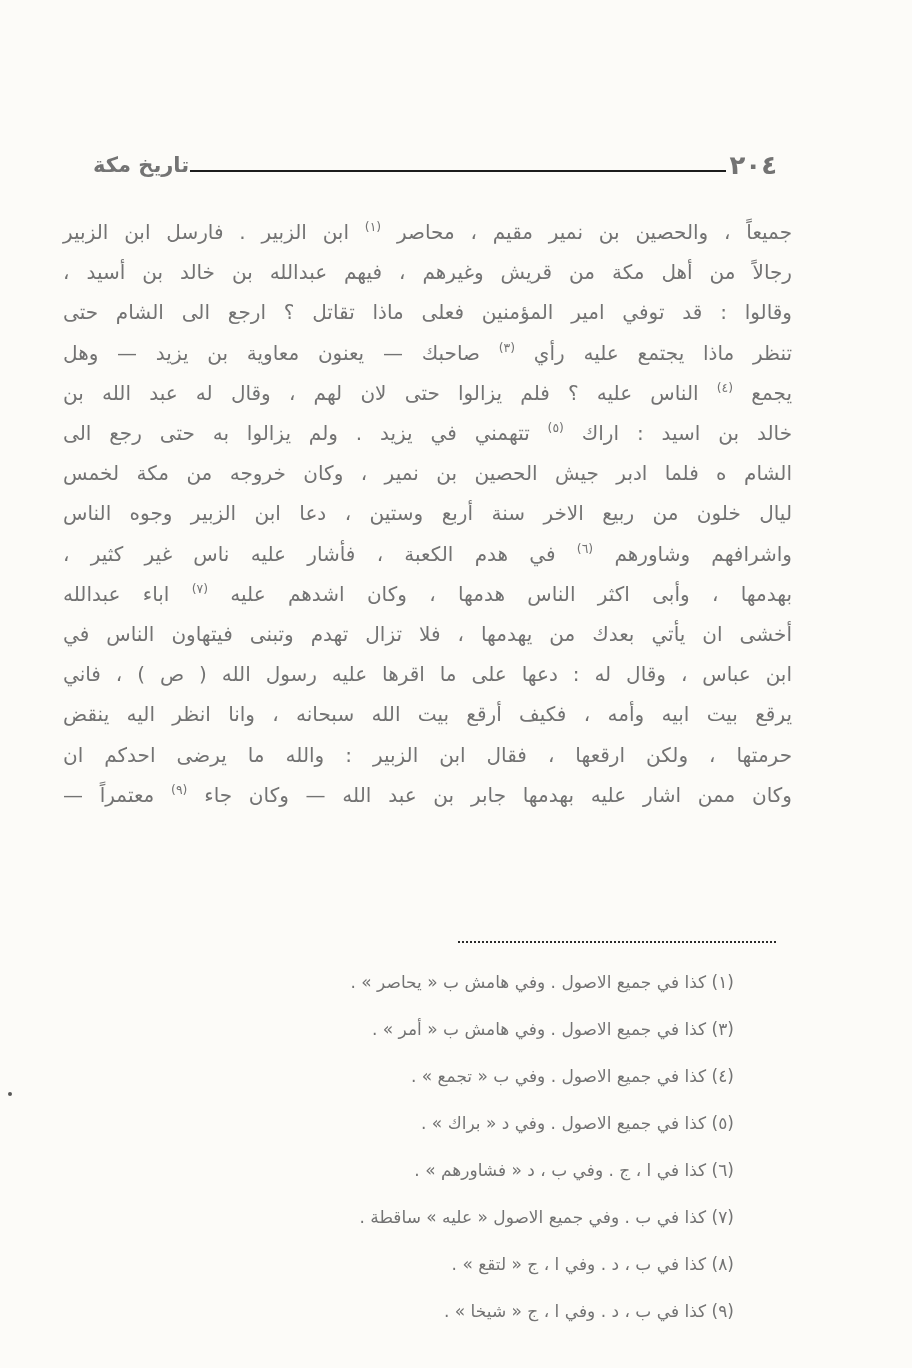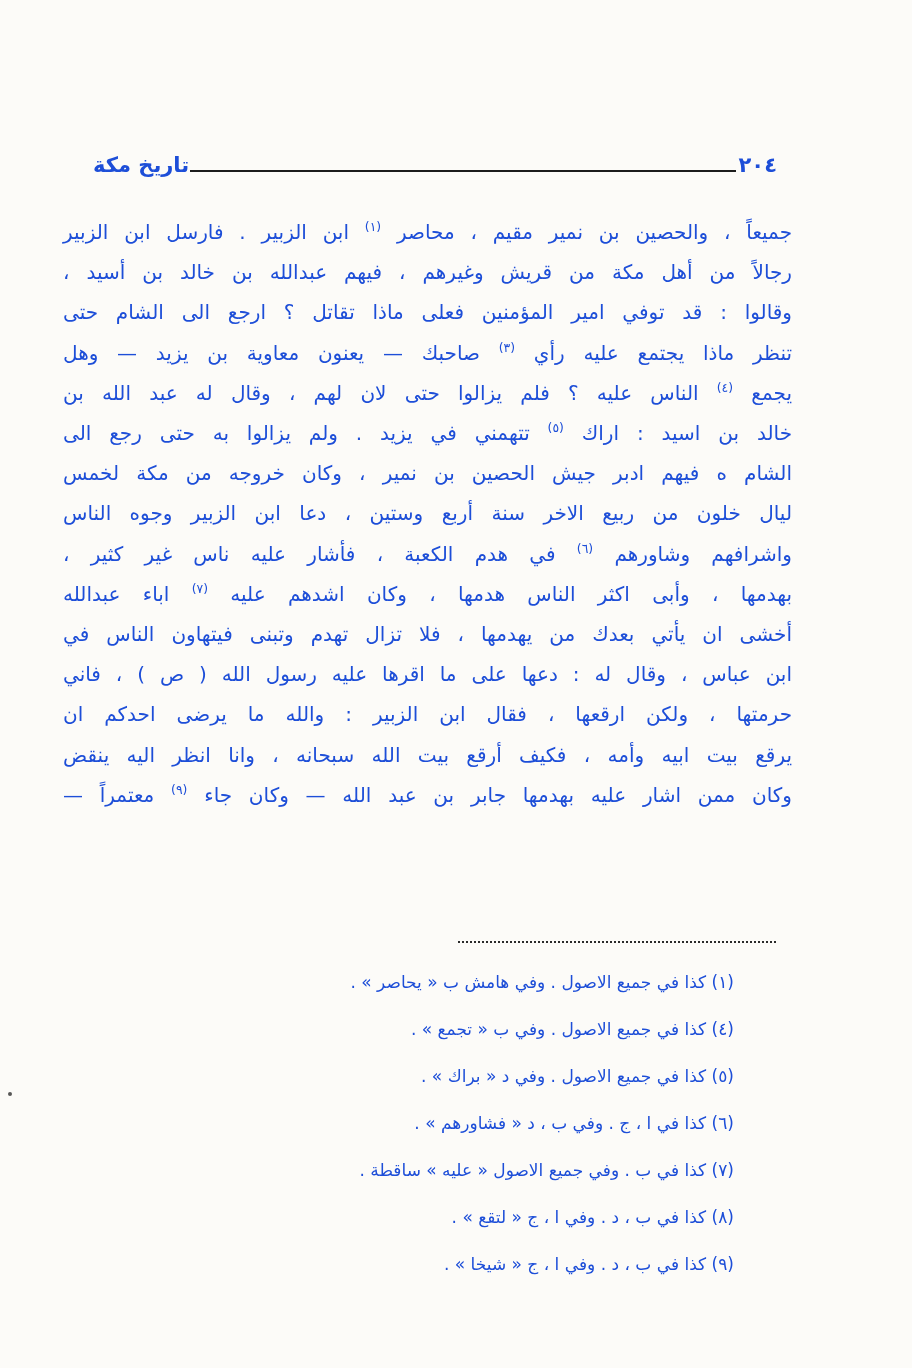--- a/index.html
+++ b/index.html
@@ -5,21 +5,21 @@
   html, body { margin: 0; padding: 0; }
   body { background: #d8d8d4; }
   .page {
     position: relative;
     width: 912px;
     height: 1368px;
     margin: 0 auto;
     background: #fcfbf8;
     overflow: hidden;
     font-family: "DejaVu Sans", sans-serif;
-    color: #1d4ed8;
+    color: #737373;
   }
   
   .header {
     position: absolute;
     top: 150px;
     left: 93px;
     width: 684px;       
     display: flex;
     align-items: flex-end;
   }
@@ -30,21 +30,21 @@
     white-space: nowrap;
     direction: rtl;
   }
   .header .rule {
     flex: 1;
     height: 0;
     border-bottom: 2px solid #1c1c1c;
     margin: 0 3px 8px 1px;
   }
   .header .pagenum {
-    font-size: 21px;
+    font-size: 26px;
     font-weight: bold;
     line-height: 30px;
     white-space: nowrap;
   }
   
   .body {
     position: absolute;
     top: 212px;
     left: 63px;
     right: 120px;       
@@ -111,35 +111,36 @@
     <span class="pagenum">٢٠٤</span>
   </div>
 
   <div class="body">
     <p>جميعاً ، والحصين بن نمير مقيم ، محاصر <sup>(١)</sup> ابن الزبير . فارسل ابن الزبير</p>
     <p>رجالاً من أهل مكة من قريش وغيرهم ، فيهم عبدالله بن خالد بن أسيد ،</p>
     <p>وقالوا : قد توفي امير المؤمنين فعلى ماذا تقاتل ؟ ارجع الى الشام حتى</p>
     <p>تنظر ماذا يجتمع عليه رأي <sup>(٣)</sup> صاحبك — يعنون معاوية بن يزيد — وهل</p>
     <p>يجمع <sup>(٤)</sup> الناس عليه ؟ فلم يزالوا حتى لان لهم ، وقال له عبد الله بن</p>
     <p>خالد بن اسيد : اراك <sup>(٥)</sup> تتهمني في يزيد . ولم يزالوا به حتى رجع الى</p>
-    <p>الشام ه فيهم ادبر جيش الحصين بن نمير ، وكان خروجه من مكة لخمس</p>
+    <p>الشام ه فلما ادبر جيش الحصين بن نمير ، وكان خروجه من مكة لخمس</p>
     <p>ليال خلون من ربيع الاخر سنة أربع وستين ، دعا ابن الزبير وجوه الناس</p>
     <p>واشرافهم وشاورهم <sup>(٦)</sup> في هدم الكعبة ، فأشار عليه ناس غير كثير ،</p>
     <p>بهدمها ، وأبى اكثر الناس هدمها ، وكان اشدهم عليه <sup>(٧)</sup> اباء عبدالله</p>
     <p>أخشى ان يأتي بعدك من يهدمها ، فلا تزال تهدم وتبنى فيتهاون الناس في</p>
     <p>ابن عباس ، وقال له : دعها على ما اقرها عليه رسول الله ( ص ) ، فاني</p>
+    <p>يرقع بيت ابيه وأمه ، فكيف أرقع بيت الله سبحانه ، وانا انظر اليه ينقض</p>
     <p>حرمتها ، ولكن ارقعها ، فقال ابن الزبير : والله ما يرضى احدكم ان</p>
-    <p>يرقع بيت ابيه وأمه ، فكيف أرقع بيت الله سبحانه ، وانا انظر اليه ينقض</p>
     <p>وكان ممن اشار عليه بهدمها جابر بن عبد الله — وكان جاء <sup>(٩)</sup> معتمراً —</p>
   </div>
 
   <div class="sep"></div>
 
   <div class="footnotes">
     <p>(١) كذا في جميع الاصول . وفي هامش ب « يحاصر » .</p>
+    <p>(٣) كذا في جميع الاصول . وفي هامش ب « أمر » .</p>
     <p>(٤) كذا في جميع الاصول . وفي ب « تجمع » .</p>
     <p>(٥) كذا في جميع الاصول . وفي د « براك » .</p>
     <p>(٦) كذا في ا ، ج . وفي ب ، د « فشاورهم » .</p>
     <p>(٧) كذا في ب . وفي جميع الاصول « عليه » ساقطة .</p>
     <p>(٨) كذا في ب ، د . وفي ا ، ج « لتقع » .</p>
     <p>(٩) كذا في ب ، د . وفي ا ، ج « شيخا » .</p>
   </div>
 
   <div class="speck"></div>
 

